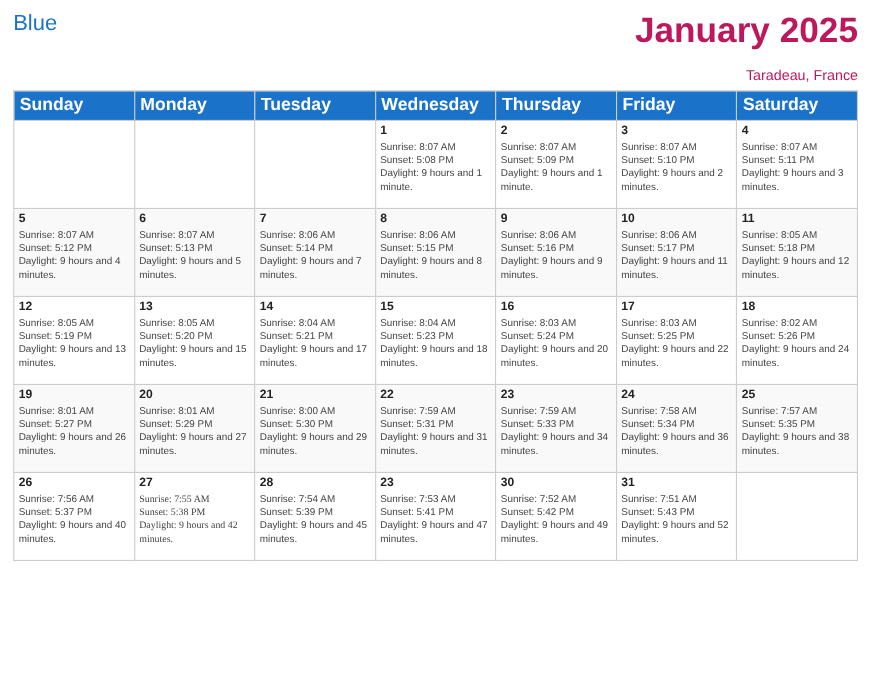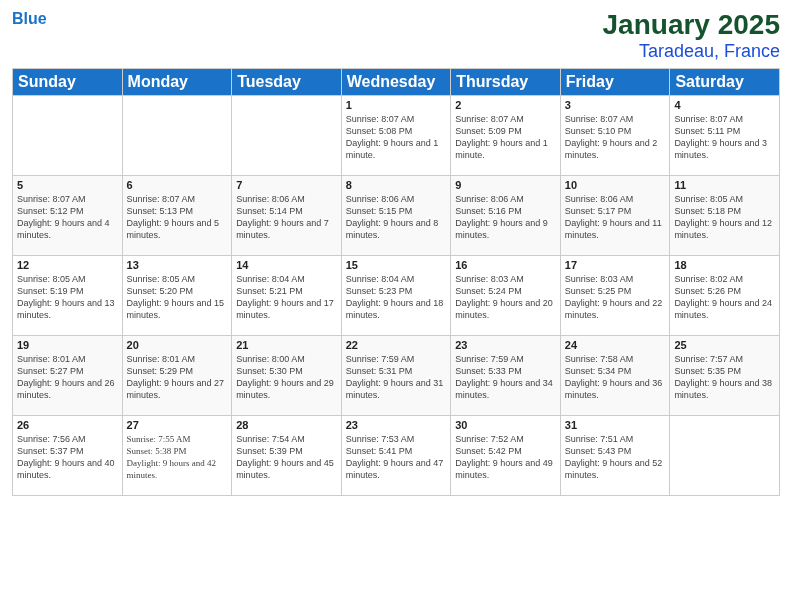--- a/index.html
+++ b/index.html
@@ -23,41 +23,42 @@
     .logo {
       display: flex;
       align-items: center;
     }
     .logo-text-general {
       font-size: 16px;
       font-weight: bold;
       color: #333;
     }
     .logo-text-blue {
-      font-size: 16px;
-      font-weight: bold;
+      font-size: 20px;
+      font-weight: normal;
       color: #1a73c8;
     }
     .logo-icon {
       width: 22px;
       height: 22px;
       margin-left: 2px;
     }
     .title-block {
       text-align: right;
     }
     .month-title {
-      font-size: 28px;
+      font-size: 32px;
       font-weight: bold;
-      color: #14532d;
+      color: #be185d;
       line-height: 1.1;
     }
     .location-title {
-      font-size: 18px;
-      color: #1d4ed8;
+      font-size: 13px;
+      color: #be185d;
+      margin-top: 16px;
     }
     table {
       width: 100%;
       border-collapse: collapse;
       table-layout: fixed;
     }
     th {
       background-color: #1a73c8;
       color: #fff;
       font-size: 16px;

